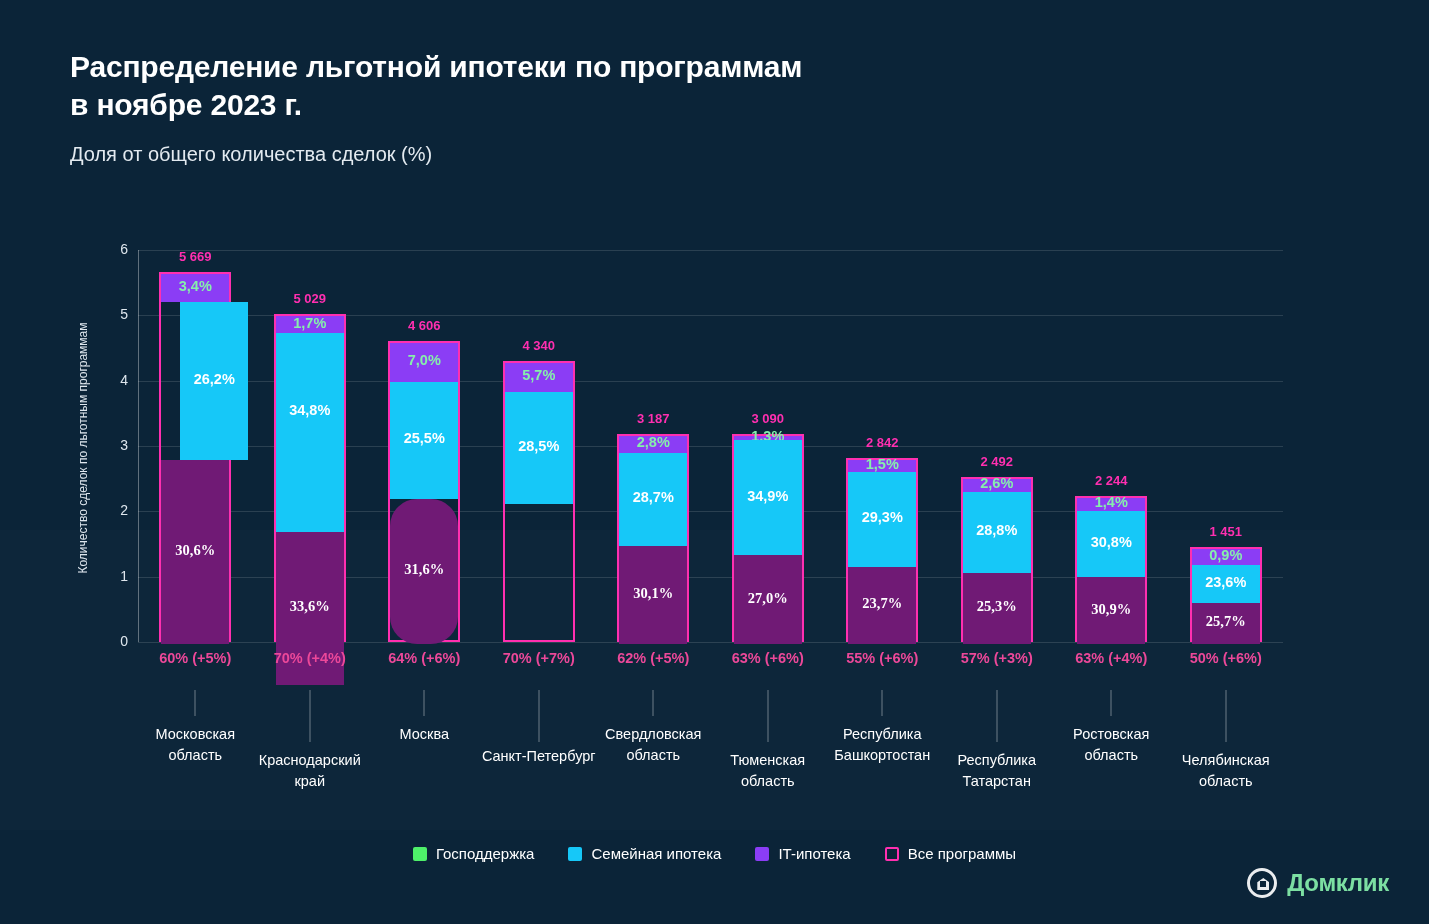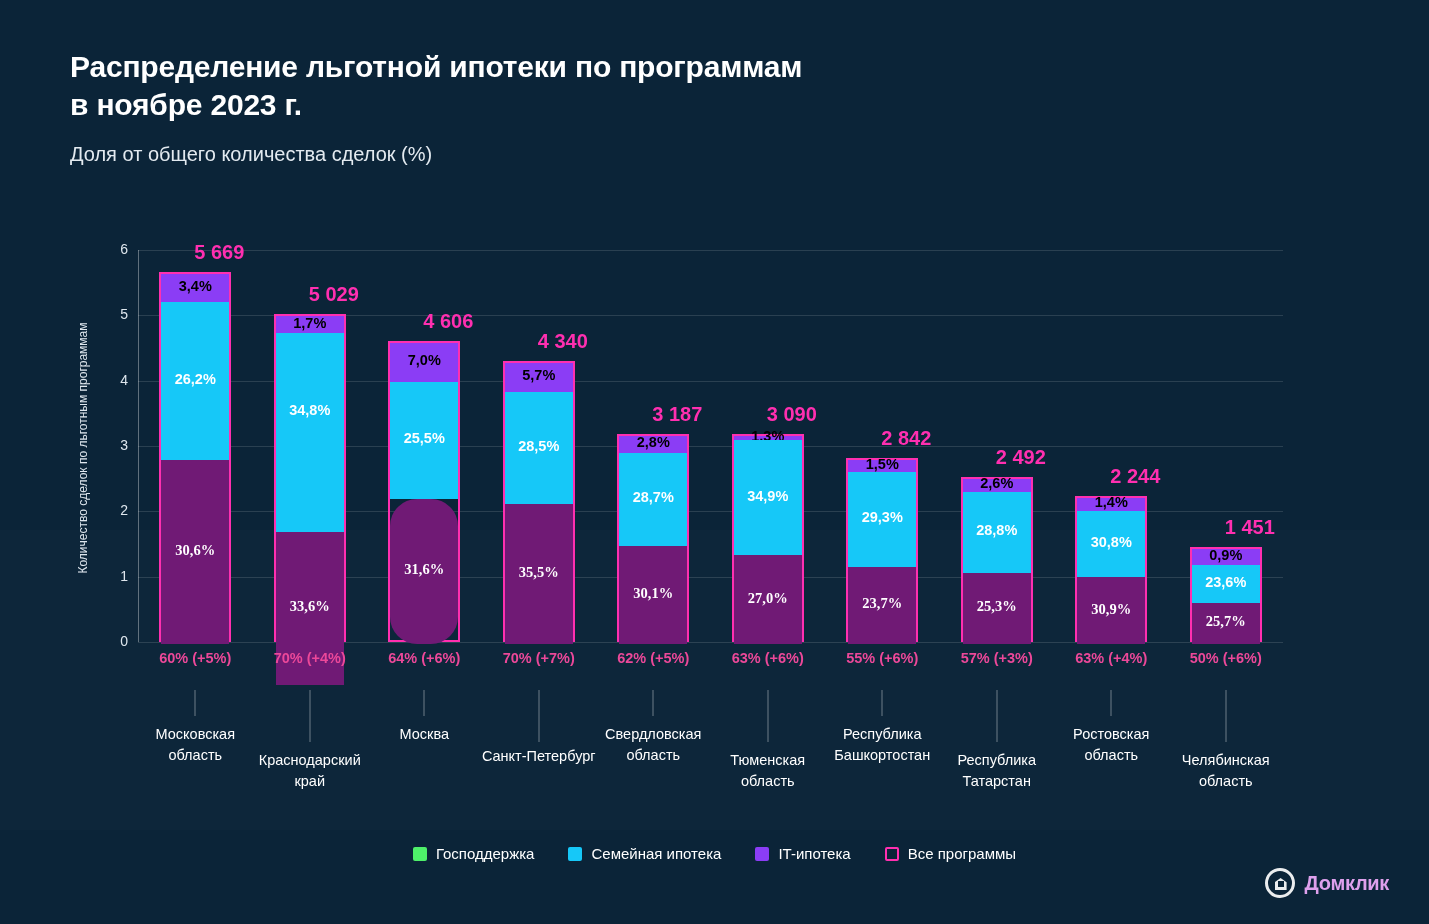--- a/index.html
+++ b/index.html
@@ -54,24 +54,24 @@
   .stack{position:absolute;bottom:0;left:0;width:72px;
          border:2px solid #ff2fb0;box-sizing:border-box;}
   .seg{position:relative;width:100%;}
   .seg.gos{background:#701a75;font-family:Liberation Serif, serif;}
   .seg.fam{background:#16c8f8;}
   .seg.it{background:#8b3df5;}
   .seg-label{
     position:absolute;left:50%;transform:translateX(-50%);
     font-size:14.5px;font-weight:bold;white-space:nowrap;
   }
-  .lbl-viol{color:#000000;text-align:right;}
+  .lbl-viol{color:#86efac;text-align:right;}
   .total{
     position:absolute;left:50%;transform:translateX(-50%);
-    font-size:20px;font-weight:bold;color:#ff2fb0;white-space:nowrap;margin-left:24px;
+    font-size:13px;font-weight:bold;color:#ff2fb0;white-space:nowrap;
   }
   .share{
     position:absolute;top:400px;left:50%;transform:translateX(-50%);
     font-size:14.5px;font-weight:bold;color:#ec4899;white-space:nowrap;
   }
   .tickmark{
     position:absolute;left:50%;transform:translateX(-50%);
     width:1px;background:rgba(255,255,255,0.4);
   }
   .catlabel{
@@ -97,21 +97,21 @@
   }
   .logo-mark{
     width:30px;height:30px;border-radius:50%;
     border:3px solid #ffffff;position:relative;box-sizing:border-box;
   }
   .logo-mark:after{
     content:"";position:absolute;left:7px;top:7px;width:12px;height:12px;
     border:3px solid #ffffff;box-sizing:border-box;
     clip-path:polygon(0 35%,50% 0,100% 35%,100% 100%,0 100%);
   }
-  .logo-text{font-size:20px;font-weight:bold;color:#f0abfc;letter-spacing:-0.3px;}
+  .logo-text{font-size:24px;font-weight:bold;color:#86efac;letter-spacing:-0.3px;}
 </style>
 </head>
 <body>
 
 <div class="bg-panel"></div>
 
 <div class="title" id="chart-title">
     <div>Распределение льготной ипотеки по программам</div>
     <div>в ноябре 2023 г.</div>
   </div>
@@ -133,21 +133,21 @@
     <div class="gridline" style="top: 0px;"></div>
     <div class="ytick" style="top: 0px;">6</div>
     <div class="axisline"></div>
   </div>
 <div class="bars" id="bars">
     <div class="barcol" style="left: 21.25px; height: 392px;">
       <div class="stack" style="height: 370.44px;">
         <div class="seg it" style="height: 28.7467px;">
           <div class="seg-label lbl-viol" style="top: 4.37333px;">3,4%</div>
         </div>
-        <div class="seg fam" style="height: 157.453px;">
+        <div class="seg fam" style="height: 157.453px; margin-left: 19px;">
           <div class="seg-label" style="top: 68.7267px;">26,2%</div>
         </div>
         <div class="seg gos" style="height: 184.24px;">
           <div class="seg-label" style="top: 82.12px;">30,6%</div>
         </div>
       </div>
       <div class="total" style="bottom: 378.44px;">5 669</div>
       <div class="share">60% (+5%)</div>
       <div class="tickmark" style="top: 440px; height: 26px;"></div>
       <div class="catlabel" style="top: 474px;">
@@ -195,23 +195,20 @@
       </div>
     </div>
     <div class="barcol" style="left: 364.75px; height: 392px;">
       <div class="stack" style="height: 280.933px;">
         <div class="seg it" style="height: 28.7467px;">
           <div class="seg-label lbl-viol" style="top: 4.37333px;">5,7%</div>
         </div>
         <div class="seg fam" style="height: 112.373px;">
           <div class="seg-label" style="top: 46.1867px;">28,5%</div>
         </div>
-        <div class="seg gos" style="height: 139.813px;">
-          <div class="seg-label" style="top: 59.9067px;">35,5%</div>
-        </div>
       </div>
       <div class="total" style="bottom: 288.933px;">4 340</div>
       <div class="share">70% (+7%)</div>
       <div class="tickmark" style="top: 440px; height: 52px;"></div>
       <div class="catlabel" style="top: 496px;">
         <div>Санкт-Петербург</div>
       </div>
     </div>
     <div class="barcol" style="left: 479.25px; height: 392px;">
       <div class="stack" style="height: 207.76px;">

